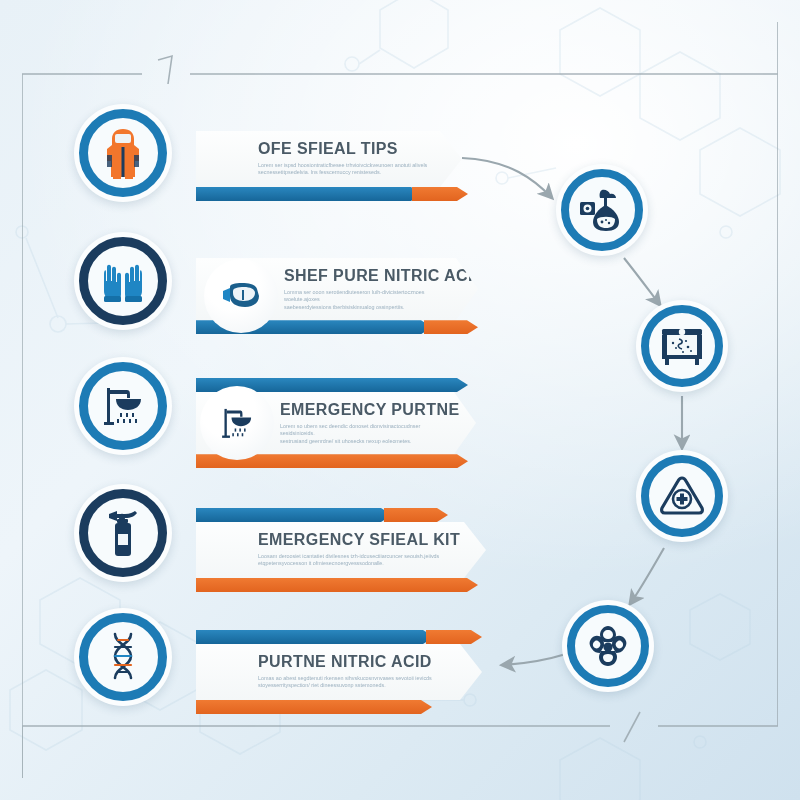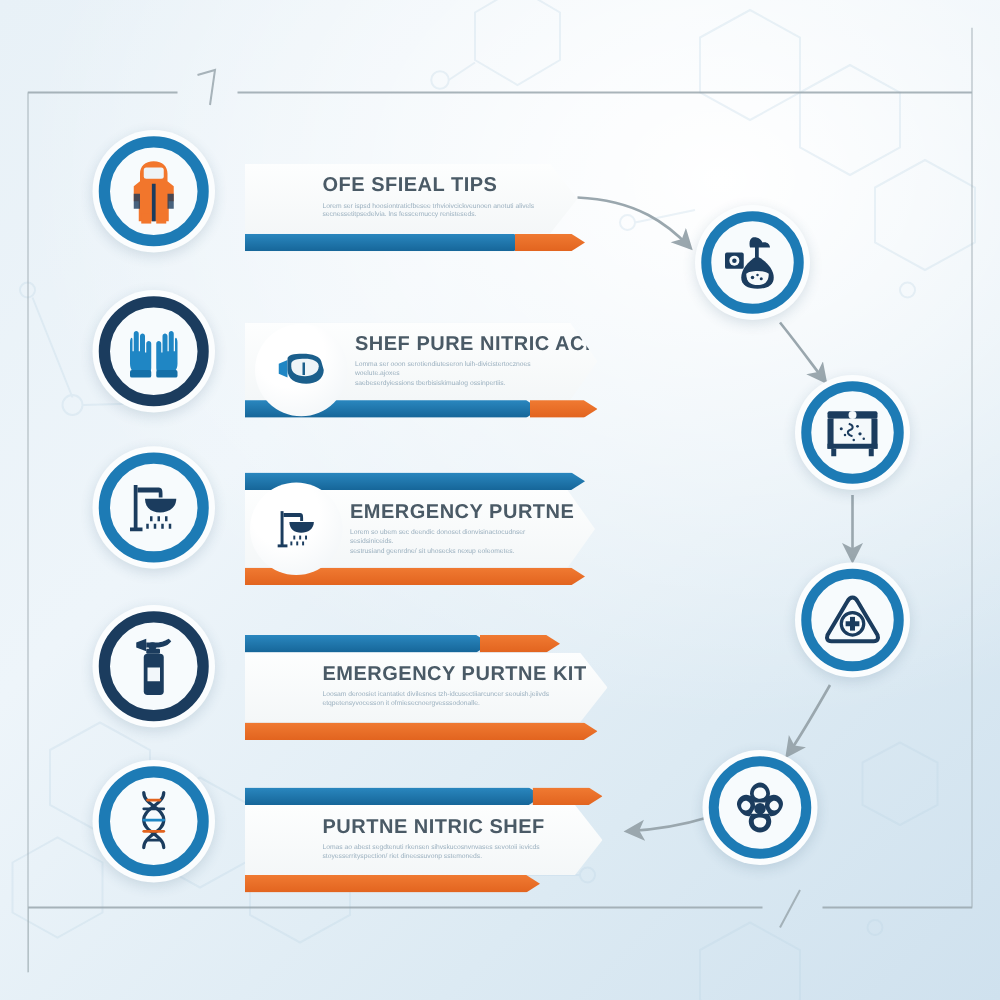--- a/index.html
+++ b/index.html
@@ -271,21 +271,21 @@
       </g>
       <rect x="15" y="26" width="10" height="11" fill="#f2f7fa"></rect>
     </svg>
   </div>
   <div class="banner" style="left:196px; top:508px; width:290px;">
     <div class="bar">
       <div class="blue" style="width:196px;"></div>
       <div class="orange" style="left:188px; width:64px;"></div>
     </div>
     <div class="body">
-      <div class="title">EMERGENCY PURTNE KIT</div>
+      <div class="title">EMERGENCY SFIEAL KIT</div>
       <div class="desc">
         <div>Loosam deroosiet icantatiet divilesnes tzh-idcusectiiarcuncer seouish.jeiivds</div>
         <div>etqpetensyvocesson it ofmiesecnoergvesssodonalle.</div>
       </div>
     </div>
     <div class="bar plain">
       <div class="orange" style="left:0; width:282px;"></div>
     </div>
   </div>
 
@@ -304,21 +304,21 @@
         <line x1="15" y1="40" x2="25" y2="40" stroke="#1b3c5e"></line>
       </g>
     </svg>
   </div>
   <div class="banner" style="left:196px; top:630px; width:286px;">
     <div class="bar">
       <div class="blue" style="width:238px;"></div>
       <div class="orange" style="left:230px; width:56px;"></div>
     </div>
     <div class="body">
-      <div class="title">PURTNE NITRIC SHEF</div>
+      <div class="title">PURTNE NITRIC ACID</div>
       <div class="desc">
         <div>Lomas ao abest segdtenuti rkensen sihvskucosnvnvases sevotoii ievicds</div>
         <div>stoyesserrityspection/ riet dineessuvonp sstemoneds.</div>
       </div>
     </div>
     <div class="bar plain">
       <div class="orange" style="left:0; width:236px;"></div>
     </div>
   </div>
 

